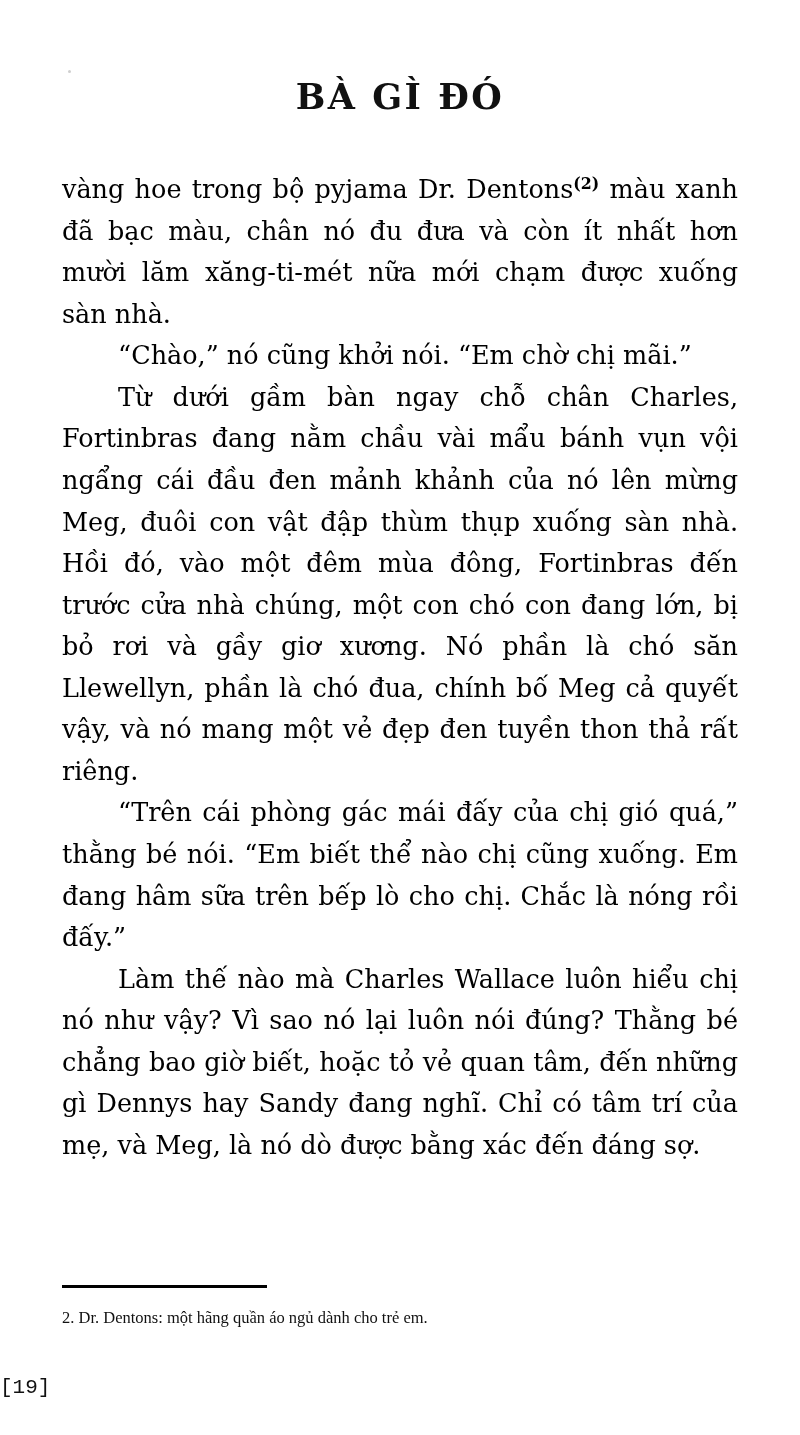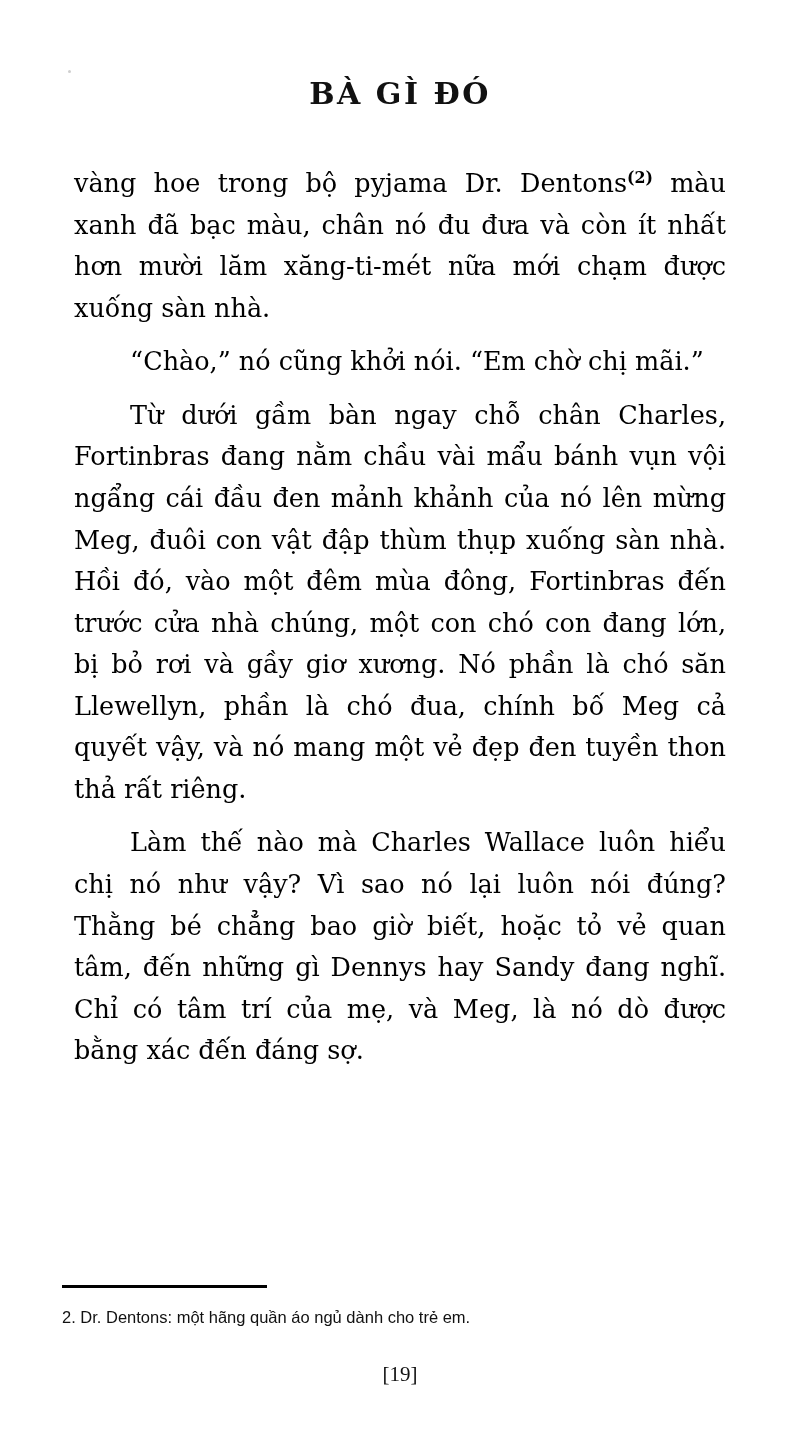--- a/index.html
+++ b/index.html
@@ -20,37 +20,37 @@
     top: 0;
     left: 0;
     width: 800px;
     height: 1435px;
     box-sizing: border-box;
     padding: 62px 62px 40px 62px;
   }
   .running-head {
     text-align: center;
     font-family: "DejaVu Serif", serif;
-    font-size: 30px;
+    font-size: 35px;
     font-weight: bold;
     letter-spacing: 2.5px;
     margin: 14px 0 8px 0;
     color: #111;
   }
   .body-text {
     margin-top: 52px;
     font-size: 25.5px;
     line-height: 1.63;
     text-align: justify;
     text-justify: inter-word;
     font-family: "DejaVu Serif", serif;
     color: #000;
   }
   .body-text p {
-    margin: 12px;
+    margin: 0;
     text-indent: 0;
   }
   .body-text p.indent {
     text-indent: 2.2em;
   }
   .body-text p.cont {
     text-indent: 0;
   }
   sup.fnref {
     font-size: 0.62em;
@@ -64,32 +64,32 @@
     right: 62px;
     bottom: 106px;
   }
   .footnote-rule {
     width: 205px;
     height: 3px;
     background: #000;
     margin: 0 0 18px 0;
   }
   .footnote-text {
-    font-family: Liberation Sans, sans-serif;
+    font-family: Liberation Serif, serif;
     font-size: 16.5px;
     line-height: 1.4;
     color: #111;
   }
   .folio {
     position: absolute;
     left: 0;
     right: 0;
-    bottom: 48px;
-    text-align: center;
-    font-family: Liberation Serif, serif;
+    bottom: 36px;
+    text-align: left;
+    font-family: Liberation Mono, monospace;
     font-size: 21px;
     color: #111;
   }
   .speck {
     position: absolute;
     left: 68px;
     top: 70px;
     width: 3px;
     height: 3px;
     background: #cfcfcf;
@@ -102,20 +102,21 @@
 <div class="page">
 
   <div class="speck"></div>
 
   <div class="running-head">BÀ GÌ ĐÓ</div>
 
   <div class="body-text">
     <p class="cont"><span>vàng hoe trong bộ pyjama Dr. Dentons</span><sup class="fnref">(2)</sup><span> màu xanh đã bạc màu, chân nó đu đưa và còn ít nhất hơn mười lăm xăng-ti-mét nữa mới chạm được xuống sàn nhà.</span></p>
     <p class="indent">“Chào,” nó cũng khởi nói. “Em chờ chị mãi.”</p>
     <p class="indent">Từ dưới gầm bàn ngay chỗ chân Charles, Fortinbras đang nằm chầu vài mẩu bánh vụn vội ngẩng cái đầu đen mảnh khảnh của nó lên mừng Meg, đuôi con vật đập thùm thụp xuống sàn nhà. Hồi đó, vào một đêm mùa đông, Fortinbras đến trước cửa nhà chúng, một con chó con đang lớn, bị bỏ rơi và gầy giơ xương. Nó phần là chó săn Llewellyn, phần là chó đua, chính bố Meg cả quyết vậy, và nó mang một vẻ đẹp đen tuyền thon thả rất riêng.</p>
+    <p class="indent">“Trên cái phòng gác mái đấy của chị gió quá,” thằng bé nói. “Em biết thể nào chị cũng xuống. Em đang hâm sữa trên bếp lò cho chị. Chắc là nóng rồi đấy.”</p>
     <p class="indent">Làm thế nào mà Charles Wallace luôn hiểu chị nó như vậy? Vì sao nó lại luôn nói đúng? Thằng bé chẳng bao giờ biết, hoặc tỏ vẻ quan tâm, đến những gì Dennys hay Sandy đang nghĩ. Chỉ có tâm trí của mẹ, và Meg, là nó dò được bằng xác đến đáng sợ.</p>
   </div>
 
   <div class="footnote-area">
     <div class="footnote-rule"></div>
     <div class="footnote-text">2. Dr. Dentons: một hãng quần áo ngủ dành cho trẻ em.</div>
   </div>
 
   <div class="folio">[19]</div>
 

